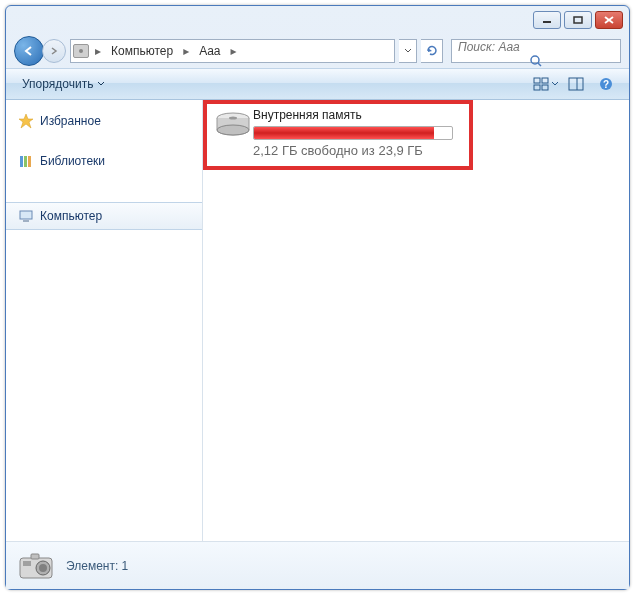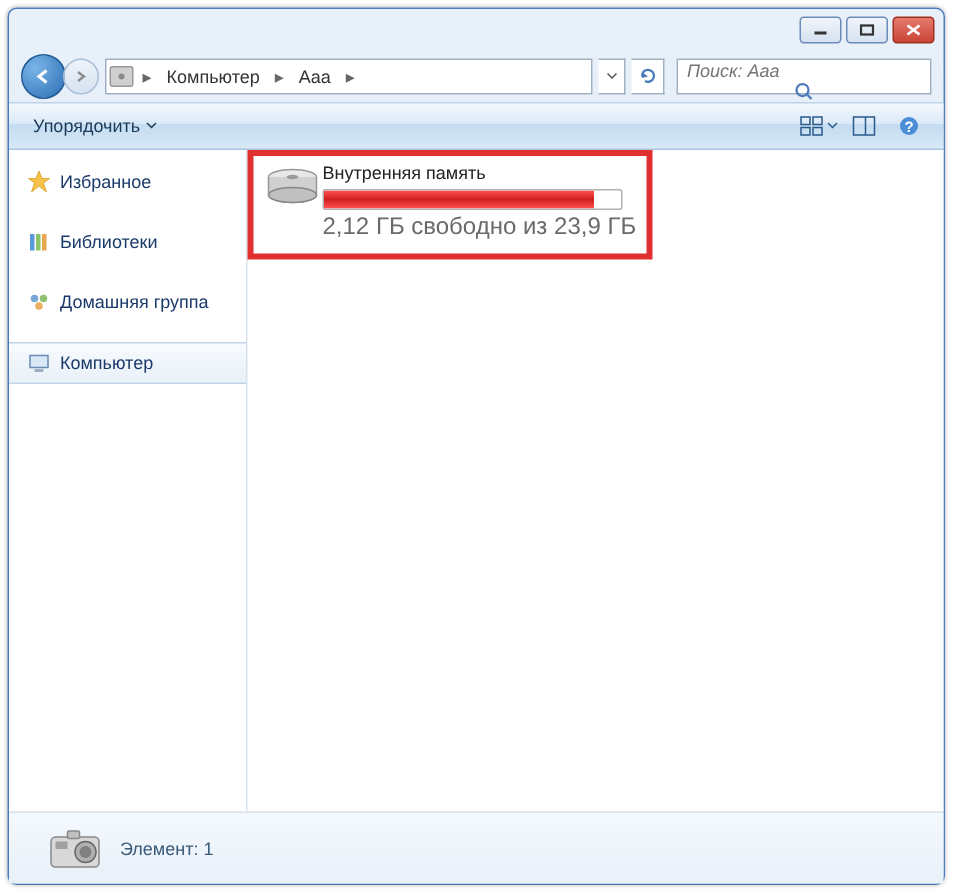--- a/index.html
+++ b/index.html
@@ -20,34 +20,34 @@
 .refreshbtn { width: 22px; height: 24px; border: 1px solid #a0b0c4; border-left: none; background: #fff; display: flex; align-items: center; justify-content: center; cursor: pointer; }
 .dropbtn { width: 18px; height: 24px; border: 1px solid #a0b0c4; border-left: none; background: #fff; display: flex; align-items: center; justify-content: center; cursor: pointer; }
 .searchbox { width: 170px; height: 24px; border: 1px solid #a0b0c4; background: #fff; display: flex; align-items: center; padding: 0 6px; margin-left: 4px; flex-direction: column; }
 .searchbox input { border: none; outline: none; width: 100%; font-size: 12px; font-style: italic; color: #888; background: transparent; }
 .searchbox .sicon { color: #4a7abc; }
 .toolbar { height: 32px; background: linear-gradient(to bottom, #f4f9fe 0%, #dae9f7 45%, #c4dcf0 46%, #d7e8f6 100%); border-top: 1px solid #c0d4e8; border-bottom: 1px solid #a8c4de; display: flex; align-items: center; padding: 0 8px; }
 .toolbar .org { color: #1a3a5a; padding: 3px 8px; cursor: pointer; display: flex; align-items: center; gap: 4px; text-align: center; }
 .toolbar .spacer { flex: 1; }
 .toolbar .tbtn { width: 26px; height: 22px; display: flex; align-items: center; justify-content: center; cursor: pointer; color: #2a5a8a; margin: 0 2px; }
 .body { flex: 1; display: flex; background: #fff; min-height: 0; }
-.sidebar { width: 159px; border-right: 1px solid #d8e2ec; padding: 8px 0; overflow-y: auto; }
+.sidebar { width: 197px; border-right: 1px solid #d8e2ec; padding: 8px 0; overflow-y: auto; }
 .navitem { display: flex; align-items: center; gap: 6px; padding: 5px 8px 5px 12px; color: #1a3a6a; cursor: pointer; }
 .navitem.sel { background: linear-gradient(to bottom, #f8fbfe, #e8f0f8); border: 1px solid #c0d4e8; border-left: none; border-right: none; }
 .navgap { height: 14px; }
 .content { flex: 1; padding: 8px; position: relative; }
 .drive-hl { position: absolute; left: 0px; top: 0px; border: 4px solid #e03030; padding: 4px 6px 8px 6px; width: 270px; }
 .drive { display: flex; align-items: flex-start; }
 .driveicon { width: 40px; height: 32px; display: flex; align-items: center; justify-content: center; }
 .driveinfo { flex: 1; }
 .drivename { color: #222; margin-bottom: 4px; }
 .barouter { width: 200px; height: 14px; border: 1px solid #b0b0b0; background: #fff; border-radius: 2px; overflow: hidden; }
 .barfill { height: 100%; background: linear-gradient(to bottom, #ff5050, #d02020, #ff5050); }
-.drivestat { color: #6a6a6a; font-size: 16px; margin-top: 3px; }
-.statusbar { height: 48px; border-top: 1px solid #d8e2ec; background: linear-gradient(to bottom, #f4f9fe, #e8f0f8); display: flex; align-items: center; padding: 4px 24px; gap: 10px; }
+.drivestat { color: #6a6a6a; font-size: 13px; margin-top: 3px; }
+.statusbar { height: 48px; border-top: 1px solid #d8e2ec; background: linear-gradient(to bottom, #f4f9fe, #e8f0f8); display: flex; align-items: center; padding: 4px 10px; gap: 10px; }
 .staticon { width: 40px; height: 36px; display: flex; align-items: center; justify-content: center; }
 .stattext { color: #3a5a7a; font-size: 12px; }
 </style>
 </head>
 <body>
 
 <div class="window">
   <div class="titlebar">
     <div class="winbtn">
         <svg width="10" height="8">
@@ -156,28 +156,20 @@
       <div class="navgap"></div>
       <div class="navitem">
         <svg width="16" height="16">
             <rect x="2" y="3" width="3" height="11" fill="#5a9ad8"></rect>
             <rect x="6" y="3" width="3" height="11" fill="#8ac468"></rect>
             <rect x="10" y="3" width="3" height="11" fill="#e8a850"></rect>
           </svg>
         <span>Библиотеки</span>
       </div>
       <div class="navgap"></div>
-      <div class="navitem">
-        <svg width="16" height="16">
-            <circle cx="5" cy="6" r="2.5" fill="#7aa8d8"></circle>
-            <circle cx="11" cy="6" r="2.5" fill="#90c070"></circle>
-            <circle cx="8" cy="11" r="2.5" fill="#e8b060"></circle>
-          </svg>
-        <span>Домашняя группа</span>
-      </div>
       <div class="navgap"></div>
       <div class="navitem sel">
         <svg width="16" height="16">
             <rect x="2" y="3" width="12" height="8" fill="#d8e8f6" stroke="#6a8ab4"></rect>
             <rect x="5" y="12" width="6" height="2" fill="#a0b0c4"></rect>
           </svg>
         <span>Компьютер</span>
       </div>
       <div class="navgap"></div>
     </div>

